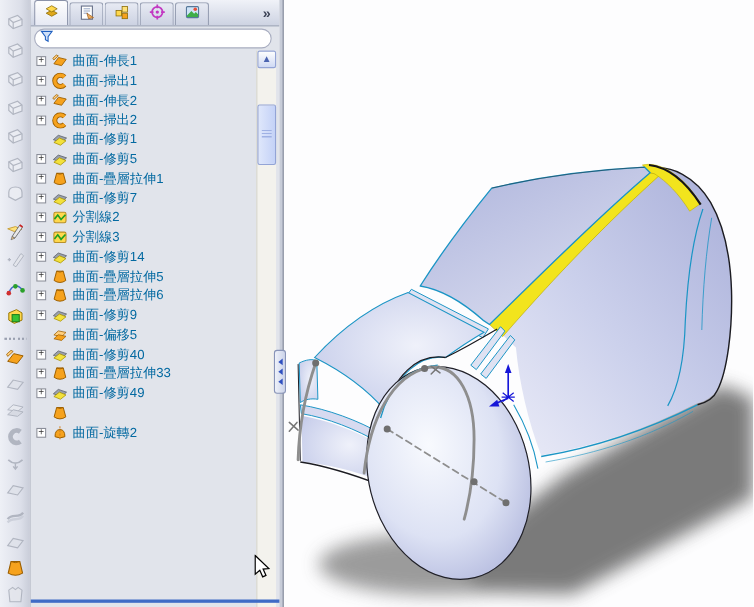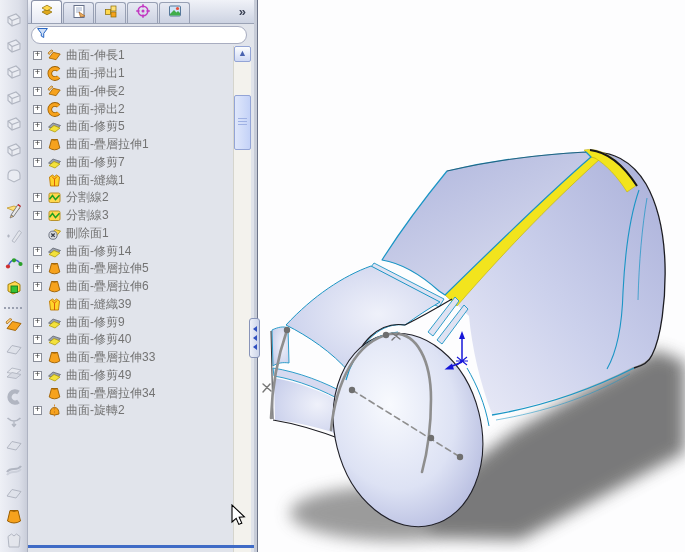--- a/index.html
+++ b/index.html
@@ -41,21 +41,21 @@
   
   #tree{position:absolute;left:0;top:47px;width:205px;}
   .trow{height:17.75px;display:flex;align-items:center;padding-left:5px;
     white-space:nowrap;overflow:hidden;}
   .texp{width:9px;height:9px;flex:0 0 9px;margin-right:3px;box-sizing:border-box;
     border:1px solid #8a8e99;background:#fff;color:#333;font-size:9px;
     line-height:6px;text-align:center;font-family:"Liberation Mono",monospace;}
   .texp.none{border:none;background:transparent;}
   .ticon{width:15px;height:15px;flex:0 0 15px;margin:0 4px 0 2px;}
   .ticon svg{display:block;}
-  .tlabel{font-size:12px;color:#737373;}
+  .tlabel{font-size:12px;color:#0369a1;}
   
   #vscroll{position:absolute;left:205px;top:46px;width:17px;height:506px;
     background:#f3f2ed;border-left:1px solid #d5d5cd;}
   #vscroll .btn{position:absolute;left:0;top:0;width:17px;height:16px;
     background:linear-gradient(#fdfefe,#cfd9f4);border:1px solid #93a4d6;
     border-radius:2px;box-sizing:border-box;color:#4a63b0;font-size:9px;
     line-height:13px;text-align:center;}
   #vscroll .thumb{position:absolute;left:0;top:49px;width:17px;height:55px;
     background:linear-gradient(90deg,#dfe7fb,#c4d2f7);border:1px solid #93a4d6;
     border-radius:2px;box-sizing:border-box;}
@@ -303,27 +303,37 @@
           <span class="texp">+</span>
           <span class="ticon">
             <svg width="15" height="15" viewBox="0 0 15 15">
               <path d="M11.6 4 A5.1 5.1 0 1 0 11.6 11" fill="none" stroke="#9c5f00" stroke-width="4.6"></path>
               <path d="M11.6 4 A5.1 5.1 0 1 0 11.6 11" fill="none" stroke="#f6a21d" stroke-width="3"></path>
             </svg>
           </span>
           <span class="tlabel">曲面-掃出2</span>
         </div>
         <div class="trow">
-          <span class="texp">+</span>
+          <span class="texp none"></span>
           <span class="ticon">
             <svg width="15" height="15" viewBox="0 0 15 15">
               <path d="M1.5 8 L6 4 L13.5 6.5 L9 10.5 Z" fill="#9aa0ac" stroke="#5a5f68" stroke-width="0.7"></path>
               <path d="M2 10.5 L7 6.5 L13 9 L8 13 Z" fill="#f3e13c" stroke="#a89200" stroke-width="0.7"></path>
             </svg>
           </span>
+          <span class="tlabel">曲面-修剪1</span>
+        </div>
+        <div class="trow">
+          <span class="texp">+</span>
+          <span class="ticon">
+            <svg width="15" height="15" viewBox="0 0 15 15">
+              <path d="M1.5 8 L6 4 L13.5 6.5 L9 10.5 Z" fill="#9aa0ac" stroke="#5a5f68" stroke-width="0.7"></path>
+              <path d="M2 10.5 L7 6.5 L13 9 L8 13 Z" fill="#f3e13c" stroke="#a89200" stroke-width="0.7"></path>
+            </svg>
+          </span>
           <span class="tlabel">曲面-修剪5</span>
         </div>
         <div class="trow">
           <span class="texp">+</span>
           <span class="ticon">
             <svg width="15" height="15" viewBox="0 0 15 15">
               <path d="M4.5 2.5 L10.5 2.5 L12.8 11 Q7.5 14.6 2.2 11 Z" fill="#f6a21d" stroke="#9c5f00" stroke-width="0.9"></path>
               <path d="M4.5 2.5 Q7.5 4.2 10.5 2.5" fill="none" stroke="#9c5f00" stroke-width="0.8"></path>
             </svg>
           </span>
@@ -333,61 +343,40 @@
           <span class="texp">+</span>
           <span class="ticon">
             <svg width="15" height="15" viewBox="0 0 15 15">
               <path d="M1.5 8 L6 4 L13.5 6.5 L9 10.5 Z" fill="#9aa0ac" stroke="#5a5f68" stroke-width="0.7"></path>
               <path d="M2 10.5 L7 6.5 L13 9 L8 13 Z" fill="#f3e13c" stroke="#a89200" stroke-width="0.7"></path>
             </svg>
           </span>
           <span class="tlabel">曲面-修剪7</span>
         </div>
         <div class="trow">
-          <span class="texp none"></span>
-          <span class="ticon">
-            <svg width="15" height="15" viewBox="0 0 15 15">
-              <path d="M2.5 4 L5.5 2 L7.5 3.6 L9.5 2 L12.5 4 L11.5 13 L3.5 13 Z" fill="#ffd42a" stroke="#c07800" stroke-width="0.9"></path>
-              <path d="M5 3.5 L7.5 6.2 L10 3.5 M7.5 6.2 L7.5 13" fill="none" stroke="#d04000" stroke-width="0.8"></path>
-            </svg>
-          </span>
-          <span class="tlabel">曲面-縫織1</span>
-        </div>
-        <div class="trow">
           <span class="texp">+</span>
           <span class="ticon">
             <svg width="15" height="15" viewBox="0 0 15 15">
               <rect x="2" y="3" width="11" height="9.5" rx="1.5" fill="#ffd84d" stroke="#b8912a"></rect>
               <path d="M2.5 9.2 L5.5 5.5 L8.5 9.6 L12.5 5.2" fill="none" stroke="#1fa01f" stroke-width="1.5"></path>
             </svg>
           </span>
           <span class="tlabel">分割線2</span>
         </div>
         <div class="trow">
           <span class="texp">+</span>
           <span class="ticon">
             <svg width="15" height="15" viewBox="0 0 15 15">
               <rect x="2" y="3" width="11" height="9.5" rx="1.5" fill="#ffd84d" stroke="#b8912a"></rect>
               <path d="M2.5 9.2 L5.5 5.5 L8.5 9.6 L12.5 5.2" fill="none" stroke="#1fa01f" stroke-width="1.5"></path>
             </svg>
           </span>
           <span class="tlabel">分割線3</span>
         </div>
         <div class="trow">
-          <span class="texp none"></span>
-          <span class="ticon">
-            <svg width="15" height="15" viewBox="0 0 15 15">
-              <path d="M4 8.5 L8 3.5 L13.5 5 L9.5 10 Z" fill="#ffd84d" stroke="#b09000" stroke-width="0.8"></path>
-              <circle cx="6" cy="9.2" r="4.1" fill="#d8dade" stroke="#707684"></circle>
-              <path d="M4.3 7.5 L7.7 10.9 M7.7 7.5 L4.3 10.9" stroke="#3c414c" stroke-width="1.3"></path>
-            </svg>
-          </span>
-          <span class="tlabel">刪除面1</span>
-        </div>
-        <div class="trow">
           <span class="texp">+</span>
           <span class="ticon">
             <svg width="15" height="15" viewBox="0 0 15 15">
               <path d="M1.5 8 L6 4 L13.5 6.5 L9 10.5 Z" fill="#9aa0ac" stroke="#5a5f68" stroke-width="0.7"></path>
               <path d="M2 10.5 L7 6.5 L13 9 L8 13 Z" fill="#f3e13c" stroke="#a89200" stroke-width="0.7"></path>
             </svg>
           </span>
           <span class="tlabel">曲面-修剪14</span>
         </div>
         <div class="trow">
@@ -404,40 +393,40 @@
           <span class="texp">+</span>
           <span class="ticon">
             <svg width="15" height="15" viewBox="0 0 15 15">
               <path d="M4.5 2.5 L10.5 2.5 L12.8 11 Q7.5 14.6 2.2 11 Z" fill="#f6a21d" stroke="#9c5f00" stroke-width="0.9"></path>
               <path d="M4.5 2.5 Q7.5 4.2 10.5 2.5" fill="none" stroke="#9c5f00" stroke-width="0.8"></path>
             </svg>
           </span>
           <span class="tlabel">曲面-疊層拉伸6</span>
         </div>
         <div class="trow">
-          <span class="texp none"></span>
-          <span class="ticon">
-            <svg width="15" height="15" viewBox="0 0 15 15">
-              <path d="M2.5 4 L5.5 2 L7.5 3.6 L9.5 2 L12.5 4 L11.5 13 L3.5 13 Z" fill="#ffd42a" stroke="#c07800" stroke-width="0.9"></path>
-              <path d="M5 3.5 L7.5 6.2 L10 3.5 M7.5 6.2 L7.5 13" fill="none" stroke="#d04000" stroke-width="0.8"></path>
-            </svg>
-          </span>
-          <span class="tlabel">曲面-縫織39</span>
-        </div>
-        <div class="trow">
           <span class="texp">+</span>
           <span class="ticon">
             <svg width="15" height="15" viewBox="0 0 15 15">
               <path d="M1.5 8 L6 4 L13.5 6.5 L9 10.5 Z" fill="#9aa0ac" stroke="#5a5f68" stroke-width="0.7"></path>
               <path d="M2 10.5 L7 6.5 L13 9 L8 13 Z" fill="#f3e13c" stroke="#a89200" stroke-width="0.7"></path>
             </svg>
           </span>
           <span class="tlabel">曲面-修剪9</span>
         </div>
         <div class="trow">
+          <span class="texp none"></span>
+          <span class="ticon">
+            <svg width="15" height="15" viewBox="0 0 15 15">
+              <path d="M2 7.5 L6 3.8 L13 5.2 L9 9 Z" fill="#ffcf7e" stroke="#a06000" stroke-width="0.7"></path>
+              <path d="M2 11 L6 7.3 L13 8.7 L9 12.5 Z" fill="#f6a21d" stroke="#a06000" stroke-width="0.7"></path>
+            </svg>
+          </span>
+          <span class="tlabel">曲面-偏移5</span>
+        </div>
+        <div class="trow">
           <span class="texp">+</span>
           <span class="ticon">
             <svg width="15" height="15" viewBox="0 0 15 15">
               <path d="M1.5 8 L6 4 L13.5 6.5 L9 10.5 Z" fill="#9aa0ac" stroke="#5a5f68" stroke-width="0.7"></path>
               <path d="M2 10.5 L7 6.5 L13 9 L8 13 Z" fill="#f3e13c" stroke="#a89200" stroke-width="0.7"></path>
             </svg>
           </span>
           <span class="tlabel">曲面-修剪40</span>
         </div>
         <div class="trow">
@@ -461,21 +450,20 @@
           <span class="tlabel">曲面-修剪49</span>
         </div>
         <div class="trow">
           <span class="texp none"></span>
           <span class="ticon">
             <svg width="15" height="15" viewBox="0 0 15 15">
               <path d="M4.5 2.5 L10.5 2.5 L12.8 11 Q7.5 14.6 2.2 11 Z" fill="#f6a21d" stroke="#9c5f00" stroke-width="0.9"></path>
               <path d="M4.5 2.5 Q7.5 4.2 10.5 2.5" fill="none" stroke="#9c5f00" stroke-width="0.8"></path>
             </svg>
           </span>
-          <span class="tlabel">曲面-疊層拉伸34</span>
         </div>
         <div class="trow">
           <span class="texp">+</span>
           <span class="ticon">
             <svg width="15" height="15" viewBox="0 0 15 15">
               <path d="M3 11 Q3 4.5 7.5 4.5 Q12 4.5 12 11 Q7.5 13.2 3 11 Z" fill="#f6a21d" stroke="#9c5f00" stroke-width="0.9"></path>
               <path d="M7.5 1.5 L7.5 13.5" stroke="#d08020" stroke-width="0.9" stroke-dasharray="2 1.3"></path>
             </svg>
           </span>
           <span class="tlabel">曲面-旋轉2</span>

